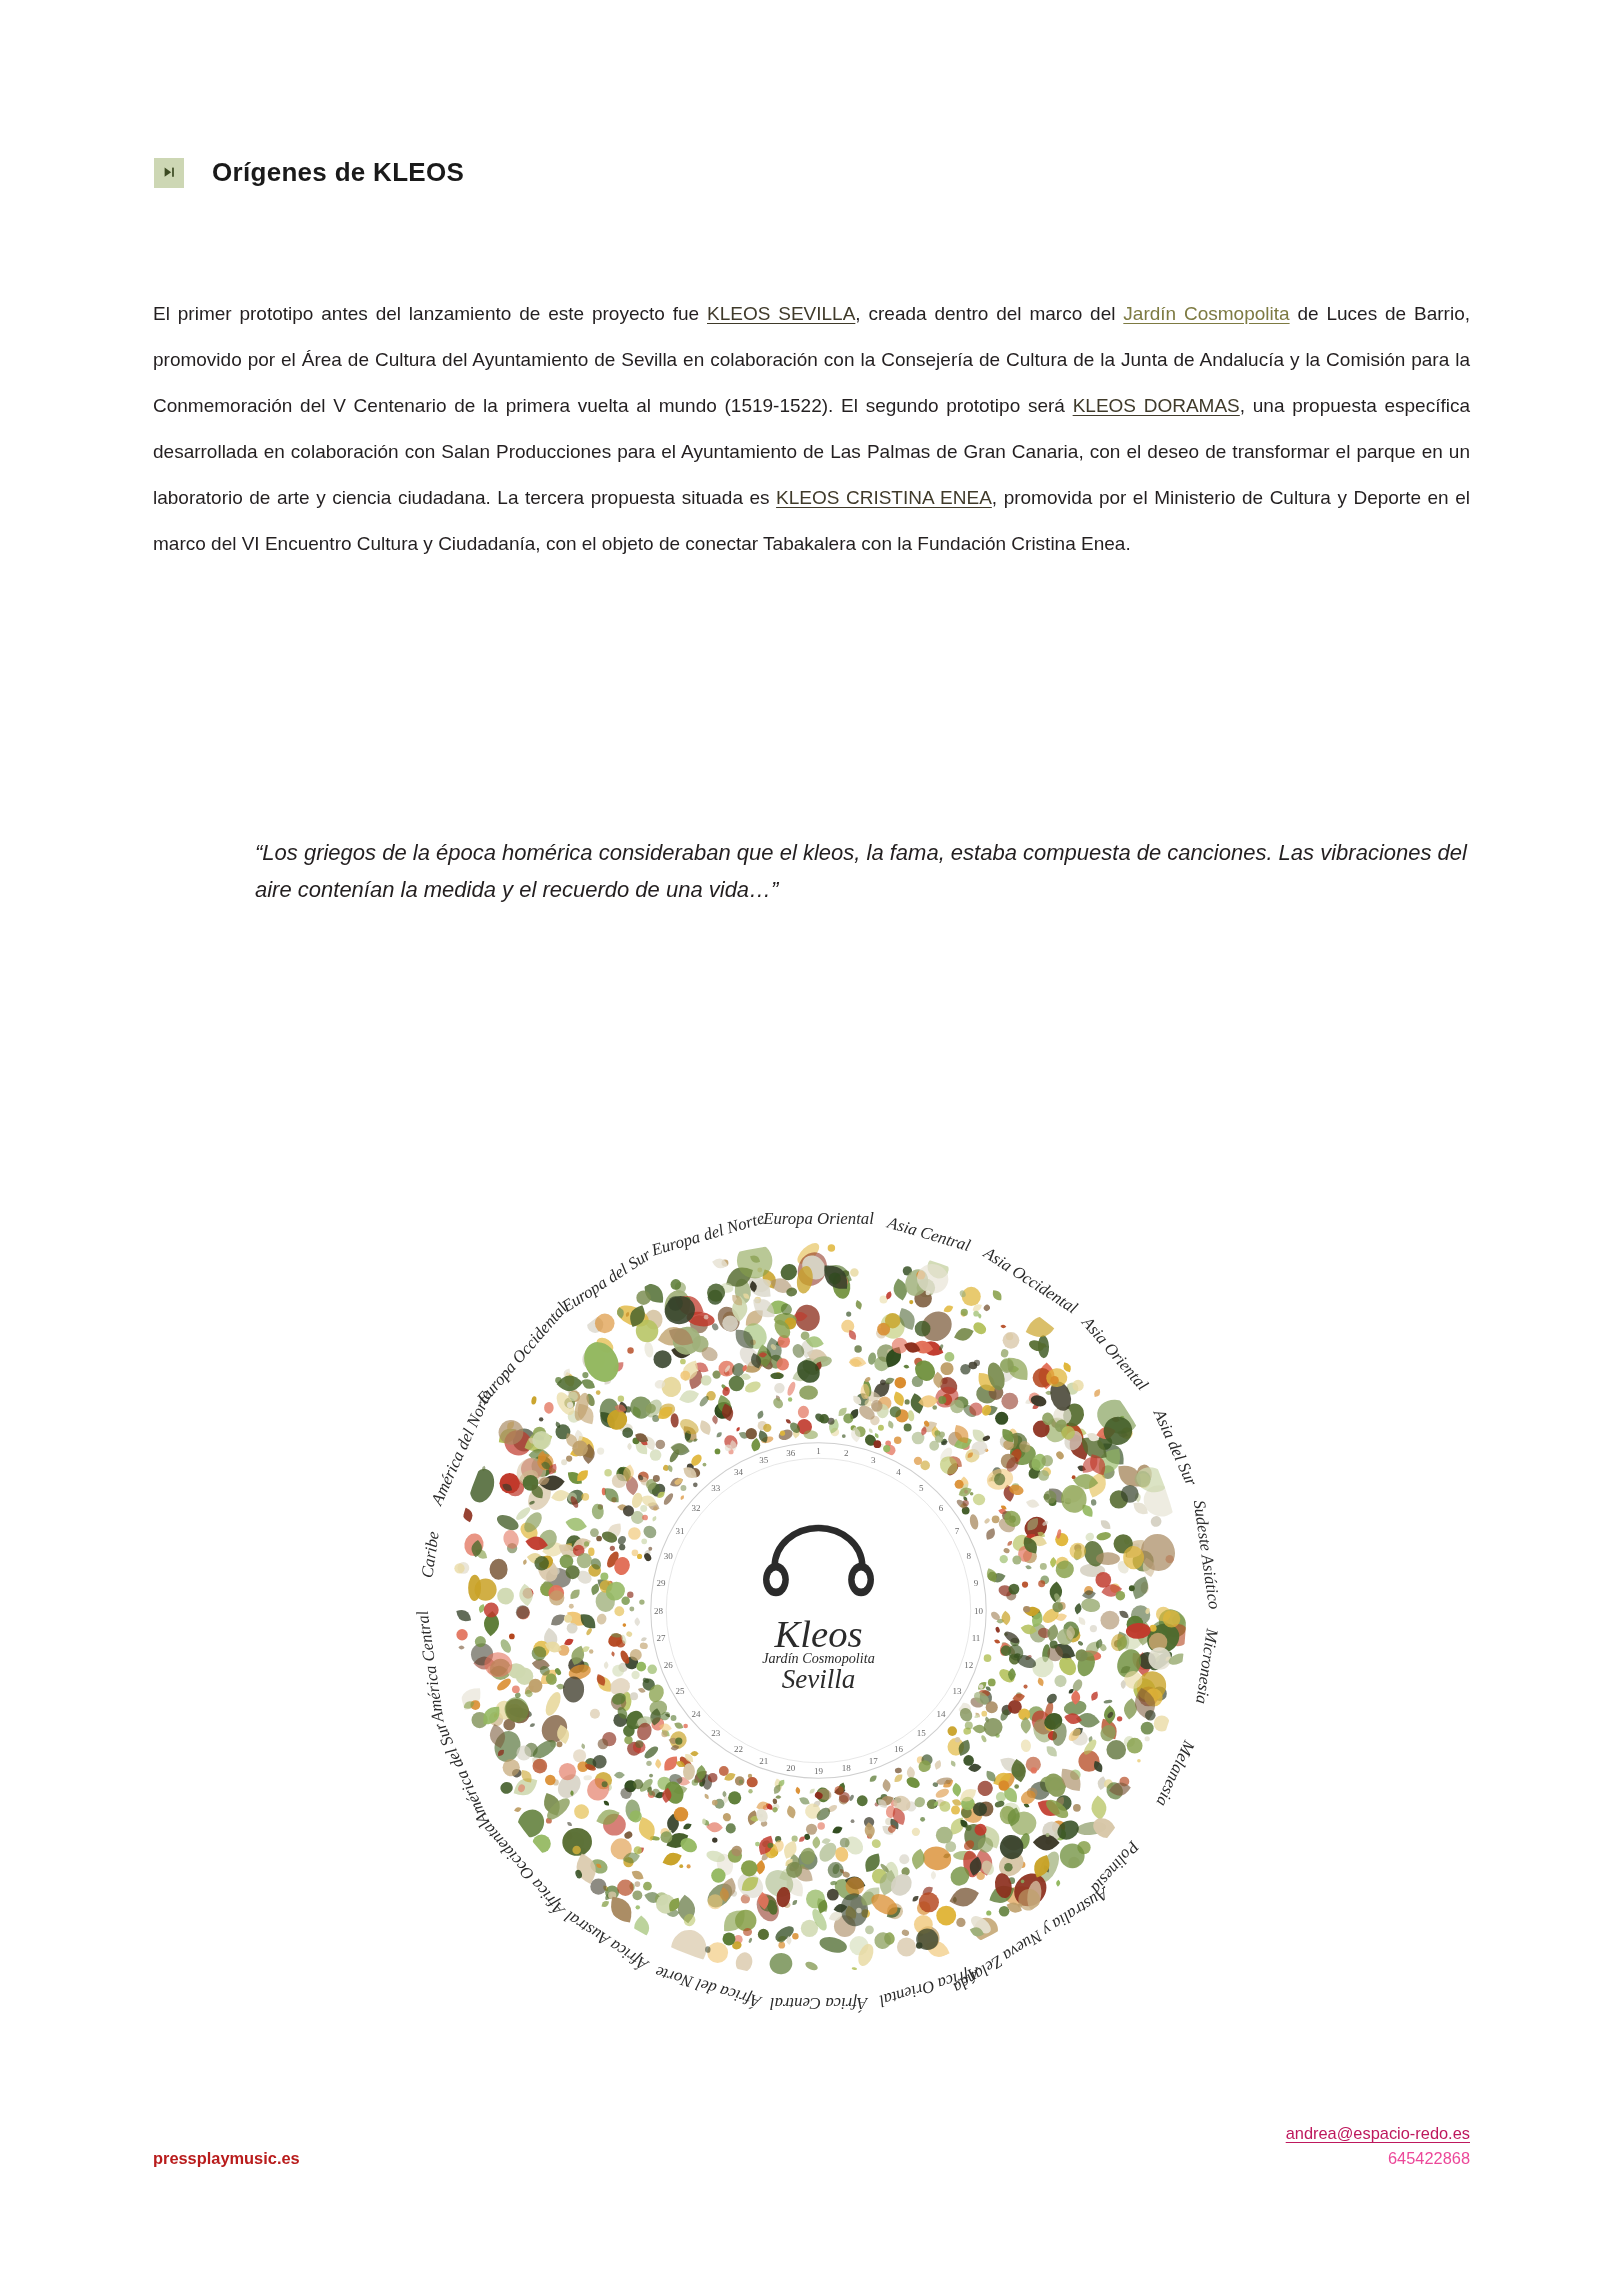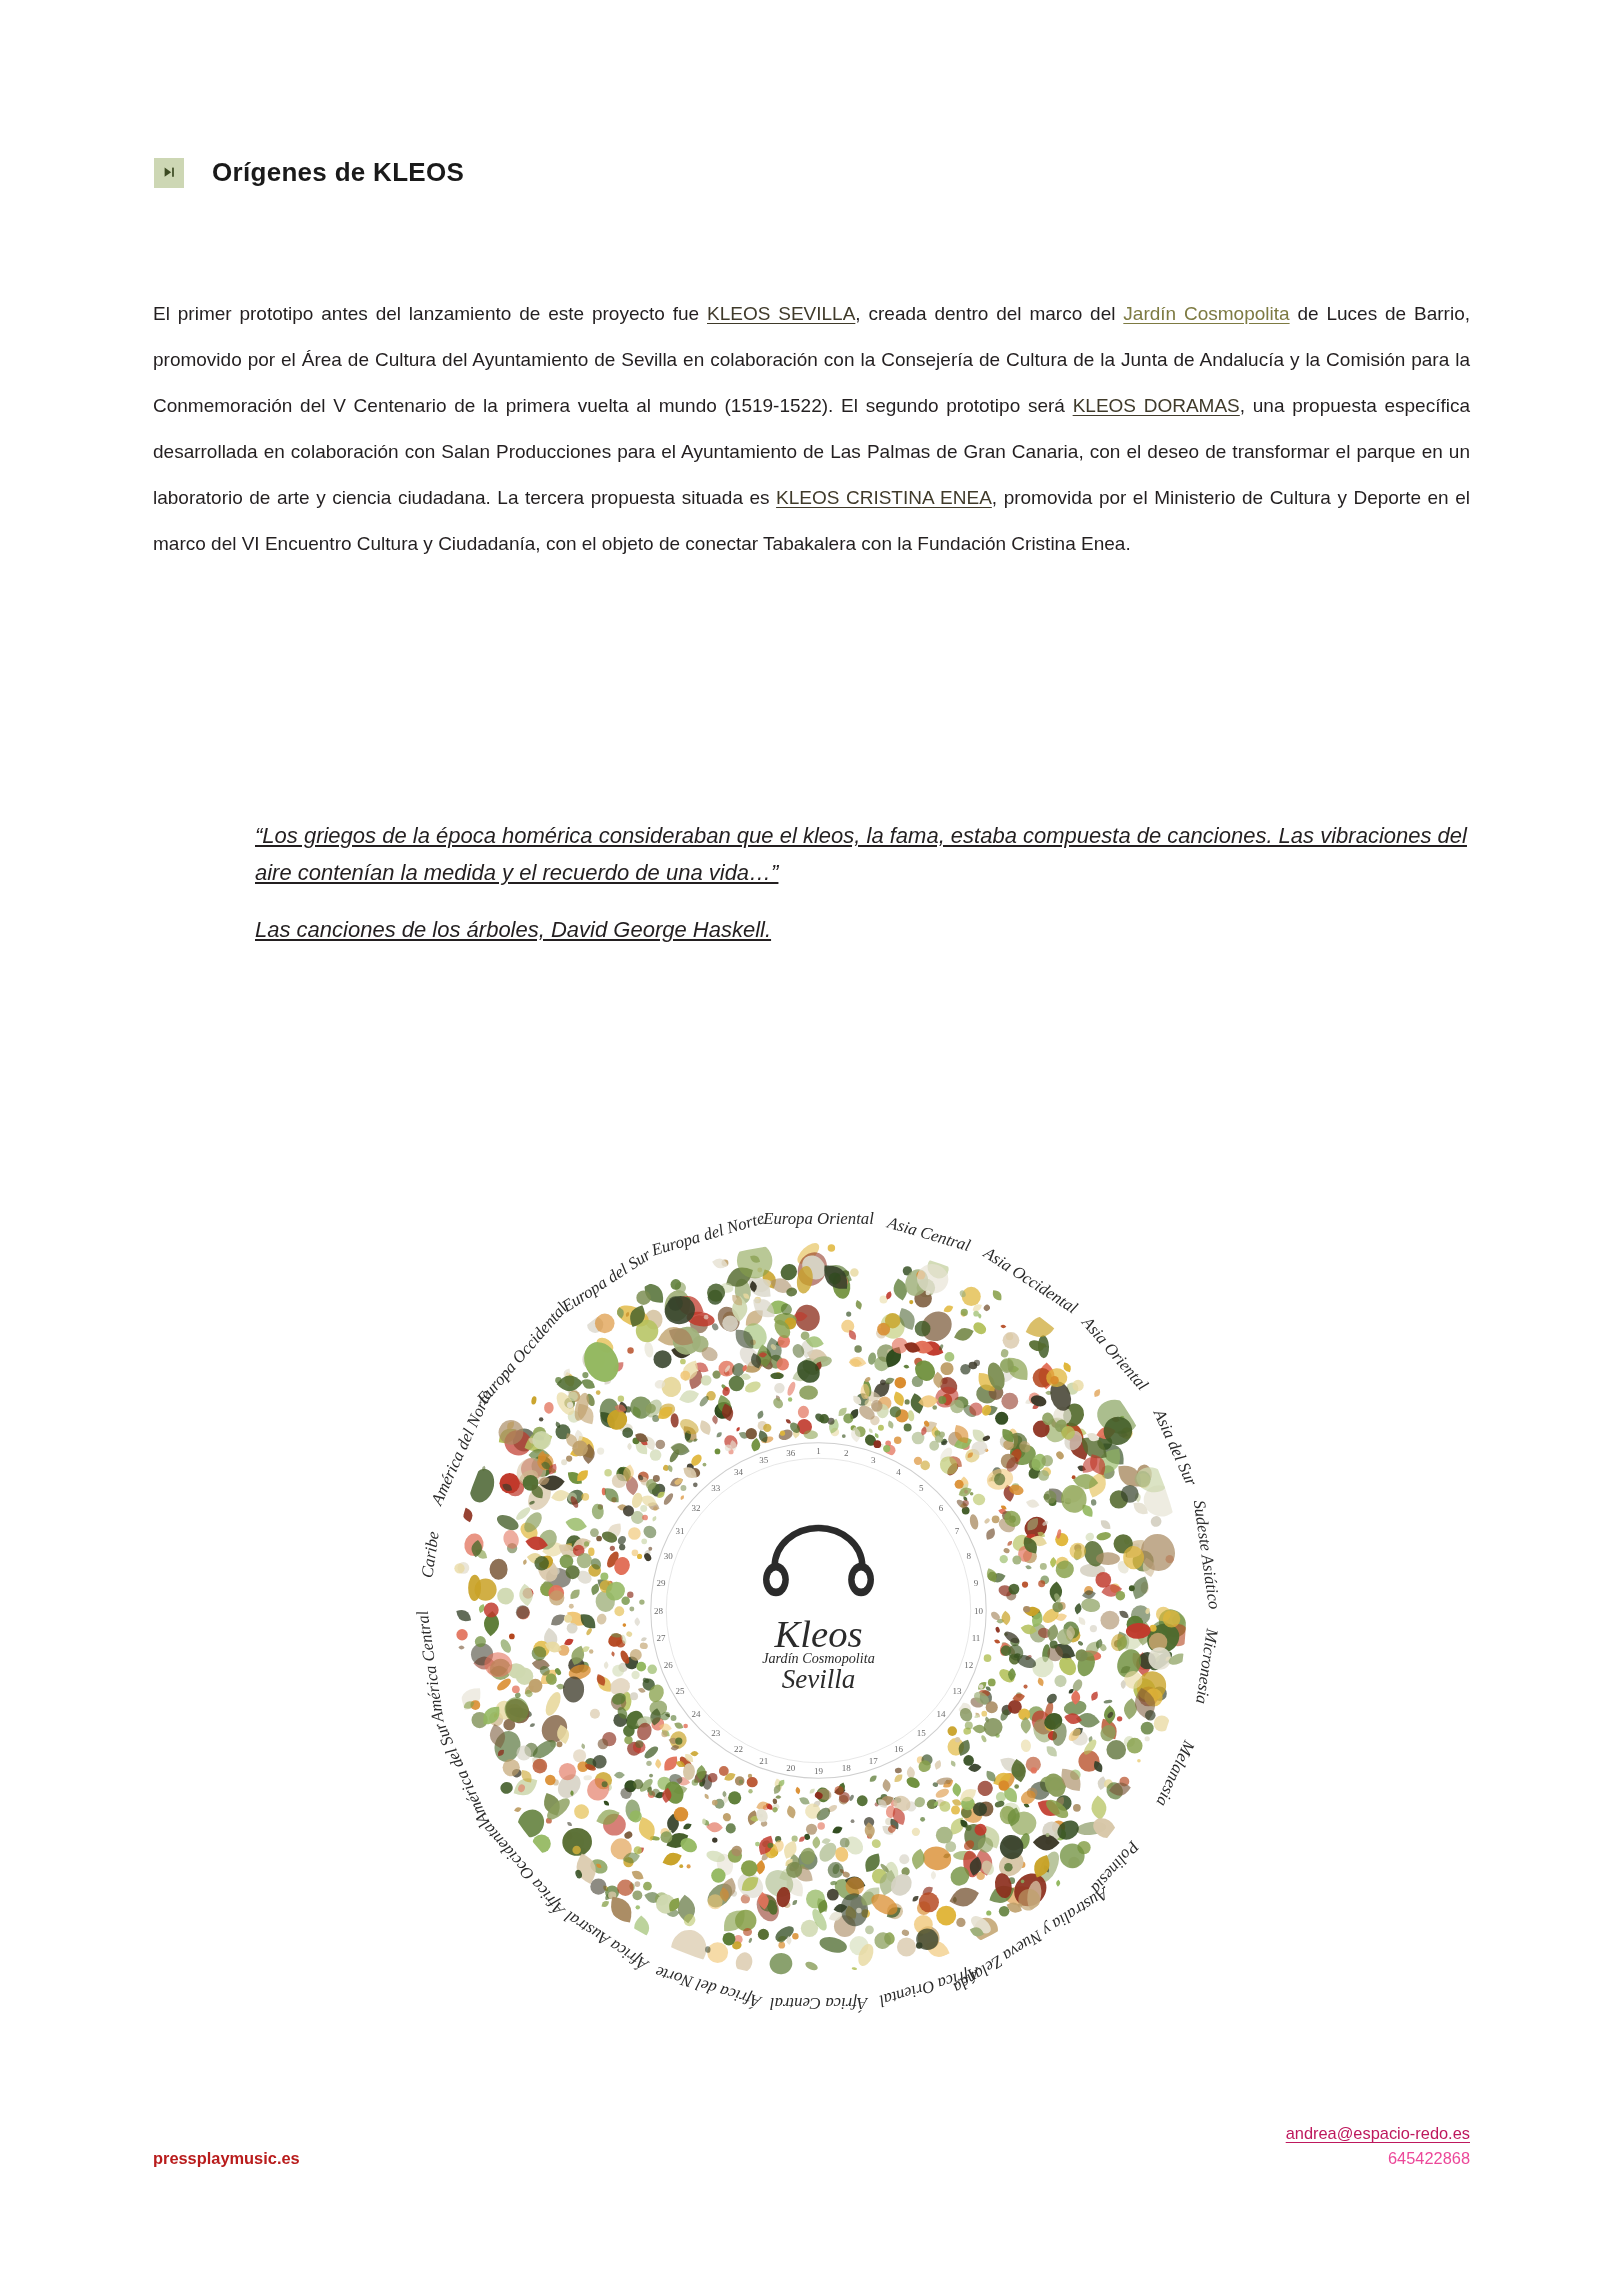--- a/index.html
+++ b/index.html
@@ -68,23 +68,22 @@
   .body-paragraph .link-olive {
     color: #7d7a42;
     text-decoration: underline;
     text-underline-offset: 3.3px;
   }
 
   
   .quote-block {
     position: absolute;
     left: 255px;
-    top: 817px;
+    top: 834px;
     width: 1217px;
-    text-decoration: underline;
   }
   .quote-text {
     font-size: 22px;
     line-height: 37px;
     font-style: italic;
     color: #231f20;
   }
   .quote-source {
     margin-top: 26px;
     font-size: 22px;
@@ -165,21 +164,20 @@
         <rect x="15.5" y="4" width="2.6" height="14" fill="#3c4a22"></rect>
       </svg>
     </span>
     <span class="heading-title">Orígenes de KLEOS</span>
   </div>
 
   <p class="body-paragraph"><span>El primer prototipo antes del lanzamiento de este proyecto fue </span><span class="link">KLEOS SEVILLA</span><span>, creada dentro del marco del </span><span class="link-olive">Jardín Cosmopolita</span><span> de Luces de Barrio, promovido por el Área de Cultura del Ayuntamiento de Sevilla en colaboración con la Consejería de Cultura de la Junta de Andalucía y la Comisión para la Conmemoración del V Centenario de la primera vuelta al mundo (1519-1522). El segundo prototipo será </span><span class="link">KLEOS DORAMAS</span><span>, una propuesta específica desarrollada en colaboración con Salan Producciones para el Ayuntamiento de Las Palmas de Gran Canaria, con el deseo de transformar el parque en un laboratorio de arte y ciencia ciudadana. La tercera propuesta situada es </span><span class="link">KLEOS CRISTINA ENEA</span><span>, promovida por el Ministerio de Cultura y Deporte en el marco del VI Encuentro Cultura y Ciudadanía, con el objeto de conectar Tabakalera con la Fundación Cristina Enea.</span></p>
 
   <div class="quote-block">
     <div class="quote-text">“Los griegos de la época homérica consideraban que el kleos, la fama, estaba compuesta de canciones. Las vibraciones del aire contenían la medida y el recuerdo de una vida…”</div>
-    <div class="quote-source">Las canciones de los árboles,  David George Haskell.</div>
   </div>
 
   <div class="figure-wrap">
     <svg class="figure-svg" viewBox="0 0 700 700">
       <defs>
         <radialGradient id="collageFade" cx="50%" cy="50%" r="50%">
           <stop offset="0%" stop-color="#ffffff" stop-opacity="1"></stop>
           <stop offset="40%" stop-color="#ffffff" stop-opacity="1"></stop>
           <stop offset="48%" stop-color="#ffffff" stop-opacity="0"></stop>
           <stop offset="100%" stop-color="#ffffff" stop-opacity="0"></stop>

